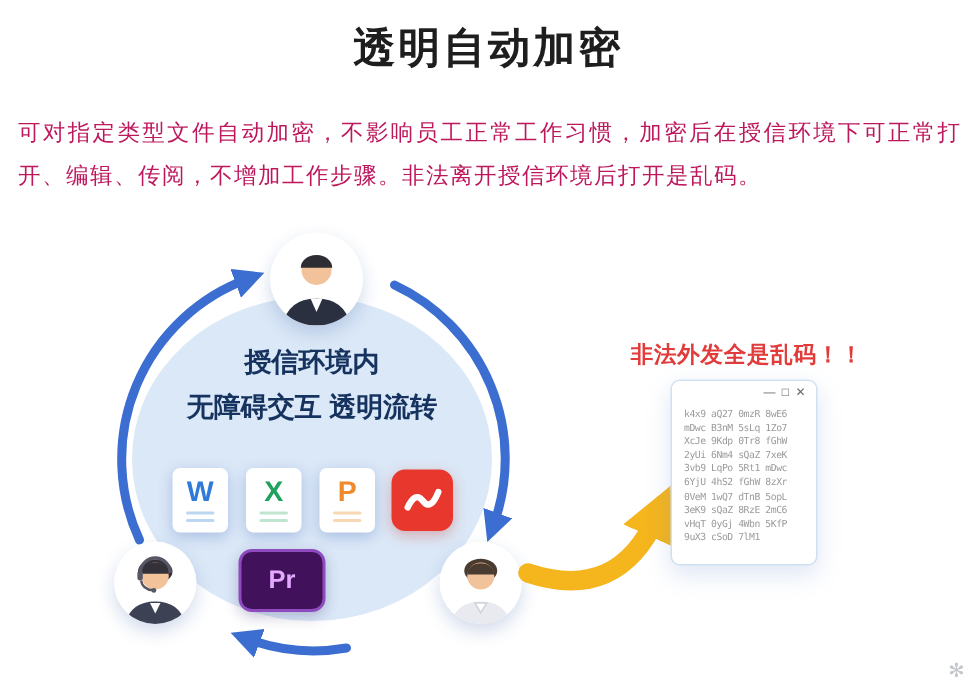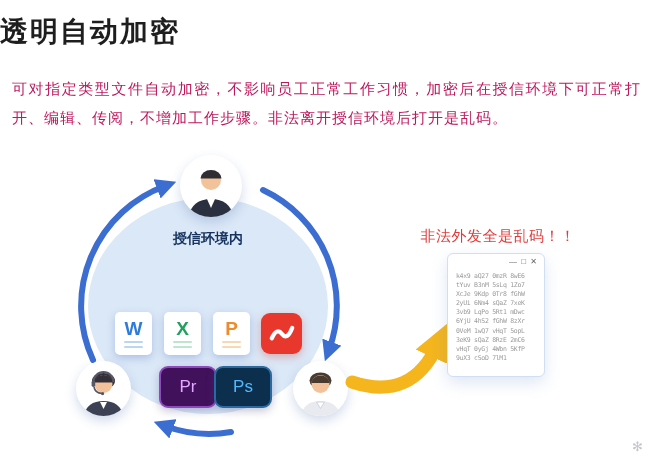--- a/index.html
+++ b/index.html
@@ -1,29 +1,29 @@
 <!DOCTYPE html>
 <html><head>
 <meta charset="utf-8">
 <style>
   * { margin:0; padding:0; box-sizing:border-box; }
   body { background:#ffffff; font-family:"Liberation Sans", sans-serif; }
   .stage { position:relative; width:651px; height:463px; background:#fff; overflow:hidden; }
 
-  .title { position:absolute; top:13px; left:0; width:100%; text-align:left;
+  .title { position:absolute; top:13px; left:0; width:100%; text-align:center;
            font-size:28px; font-weight:bold; color:#1e1e1e; letter-spacing:2px; }
 
   .desc { position:absolute; top:74px; left:12px; width:629px;
           font-size:15px; color:#be185d; line-height:1.95; letter-spacing:1px; text-align:justify; }
 
   
   .big-circle { position:absolute; left:88px; top:198px; width:240px; height:216px;
                 border-radius:50%; background:#dbe8f7; }
   .circle-text { position:absolute; left:96px; top:227px; width:224px; text-align:center;
-                 color:#16335f; font-weight:bold; font-size:14px; line-height:1.65; }
+                 color:#16335f; font-weight:bold; font-size:18px; line-height:1.65; }
 
   
   .flow-arrows { position:absolute; left:40px; top:140px; width:340px; height:320px; pointer-events:none; }
   .yellow-arrow { position:absolute; left:340px; top:300px; width:120px; height:110px; pointer-events:none; }
 
   
   .avatar { position:absolute; border-radius:50%; background:#fff; overflow:hidden;
             box-shadow:0 5px 12px rgba(31,74,153,.20); }
   .av-top { left:180px; top:155px; width:62px; height:62px; }
   .av-bl  { left:76px;  top:361px; width:55px; height:55px; }
@@ -37,27 +37,27 @@
   .doc-card .letter { font-weight:bold; font-size:19px; line-height:1; }
   .doc-card .bar { width:19px; height:2px; margin-top:3px; border-radius:1px; }
   .icon-word  { left:115px; top:312px; } .icon-word  .letter{color:#2f7bd9;} .icon-word  .bar{background:#bcd6f2;}
   .icon-excel { left:164px; top:312px; } .icon-excel .letter{color:#21a15e;} .icon-excel .bar{background:#bfe5d0;}
   .icon-ppt   { left:213px; top:312px; } .icon-ppt   .letter{color:#f08a2d;} .icon-ppt   .bar{background:#f8d7b4;}
   .pdf-card { position:absolute; left:261px; top:313px; width:41px; height:41px; border-radius:9px;
               background:#e8382d; box-shadow:0 3px 9px rgba(200,60,50,.35);
               display:flex; align-items:center; justify-content:center; }
   .app-card { position:absolute; width:58px; height:42px; border-radius:9px;
               display:flex; align-items:center; justify-content:center;
-              font-weight:normal; font-size:17px; box-shadow:0 3px 9px rgba(60,60,120,.30);text-align:right; }
+              font-weight:bold; font-size:17px; box-shadow:0 3px 9px rgba(60,60,120,.30);text-align:right; }
   .icon-pr { left:159px; top:366px; background:#42115c; color:#e3a8ff; border:2px solid #8e4bbd; }
   .icon-ps { left:214px; top:366px; background:#0c2f4e; color:#53b9ff; border:2px solid #2a6aa0; }
 
   
   .warning { position:absolute; left:418px; top:227px; width:160px; text-align:center;
-             font-size:15px; font-weight:normal; color:#e23b3b; letter-spacing:0.5px; }
+             font-size:15px; font-weight:bold; color:#e23b3b; letter-spacing:0.5px; }
   .doc-window { position:absolute; left:447px; top:253px; width:98px; height:124px;
                 background:#fff; border:1px solid #cfe0f3; border-radius:6px;
                 box-shadow:0 6px 16px rgba(90,130,200,.20); }
   .doc-controls { position:absolute; top:3px; right:6px; font-size:8px; color:#666; letter-spacing:1px; }
   .doc-body { position:absolute; top:18px; left:8px; right:7px; bottom:7px; overflow:hidden;
               font-family:"DejaVu Sans Mono", monospace; font-size:6.5px; line-height:1.4;
               color:#9b9b9b; letter-spacing:-0.3px; }
   .doc-line { white-space:nowrap; overflow:hidden; }
 
   
@@ -71,20 +71,21 @@
 <div class="stage">
 
   <div class="title">透明自动加密</div>
 
   <div class="desc">可对指定类型文件自动加密，不影响员工正常工作习惯，加密后在授信环境下可正常打开、编辑、传阅，不增加工作步骤。非法离开授信环境后打开是乱码。</div>
 
   <div class="big-circle"></div>
 
   <div class="circle-text">
     <div>授信环境内</div>
+    <div>无障碍交互 透明流转</div>
   </div>
 
   <svg class="flow-arrows" viewBox="0 0 340 320">
     <defs>
       <marker id="bhead" markerWidth="3.4" markerHeight="3.4" refX="1.4" refY="1.7" orient="auto">
         <path d="M0,0 L3.4,1.7 L0,3.4 z" fill="#3b6ed0"></path>
       </marker>
     </defs>
     <path d="M 53,220 A 128,128 0 0 1 125,46" fill="none" stroke="#3b6ed0" stroke-width="6" stroke-linecap="round" marker-end="url(#bhead)"></path>
     <path d="M 223,50 A 128,128 0 0 1 289,210" fill="none" stroke="#3b6ed0" stroke-width="6" stroke-linecap="round" marker-end="url(#bhead)"></path>
@@ -138,43 +139,42 @@
     <div class="letter">P</div>
     <div class="bar"></div>
     <div class="bar"></div>
   </div>
   <div class="pdf-card">
     <svg width="34" height="34" viewBox="0 0 40 40">
       <path d="M8,25 q6,-13 12,-5 q6,8 12,-7" stroke="#ffffff" stroke-width="5" fill="none" stroke-linecap="round"></path>
     </svg>
   </div>
   <div class="app-card icon-pr">Pr</div>
-  <div class="app-card icon-ps">Ps</div>
 
   <svg class="yellow-arrow" viewBox="0 0 120 110">
     <defs>
       <marker id="yhead" markerWidth="2.8" markerHeight="2.8" refX="1.1" refY="1.4" orient="auto">
         <path d="M0,0 L2.8,1.4 L0,2.8 z" fill="#f4b51d"></path>
       </marker>
     </defs>
     <path d="M 12,82 Q 72,102 98,44" fill="none" stroke="#f4b51d" stroke-width="13" stroke-linecap="round" marker-end="url(#yhead)"></path>
   </svg>
 
   <div class="warning">非法外发全是乱码！！</div>
 
   <div class="doc-window">
     <div class="doc-controls">— □ ✕</div>
     <div class="doc-body">
       <div class="doc-line">k4x9 aQ27 0mzR 8wE6</div>
-      <div class="doc-line">tYuv B3nM 5sLq 1Zo7</div>
+      <div class="doc-line">mDwc B3nM 5sLq 1Zo7</div>
       <div class="doc-line">XcJe 9Kdp 0Tr8 fGhW</div>
       <div class="doc-line">2yUi 6Nm4 sQaZ 7xeK</div>
       <div class="doc-line">3vb9 LqPo 5Rt1 mDwc</div>
       <div class="doc-line">6YjU 4hS2 fGhW 8zXr</div>
-      <div class="doc-line">0VeM 1wQ7 vHqT 5opL</div>
+      <div class="doc-line">0VeM 1wQ7 dTnB 5opL</div>
       <div class="doc-line">3eK9 sQaZ 8RzE 2mC6</div>
       <div class="doc-line">vHqT 0yGj 4Wbn 5KfP</div>
       <div class="doc-line">9uX3 cSoD 7lM1</div>
     </div>
   </div>
 
   <div class="watermark">
     <span class="wm-icon">✻</span>
   </div>
 

